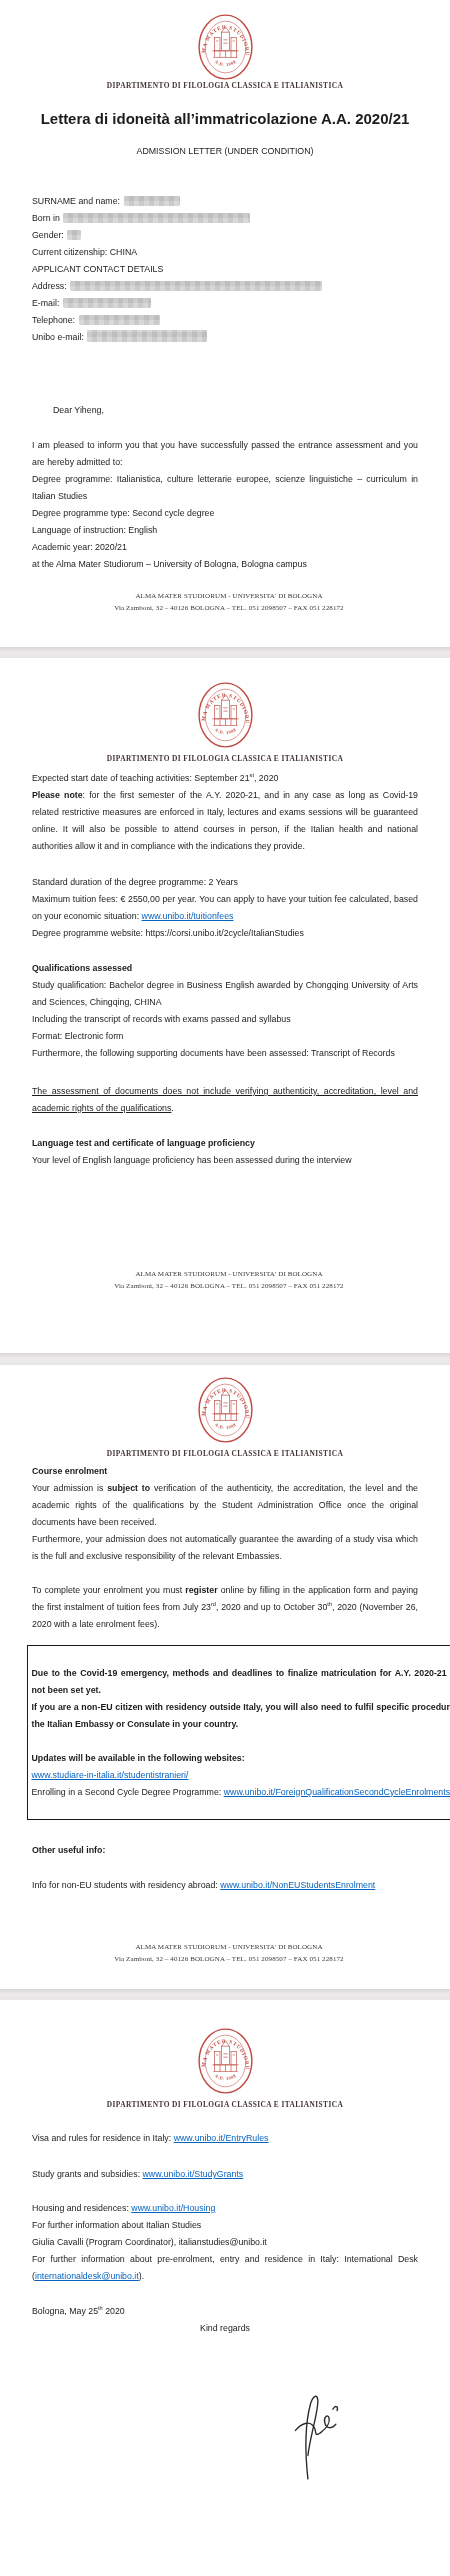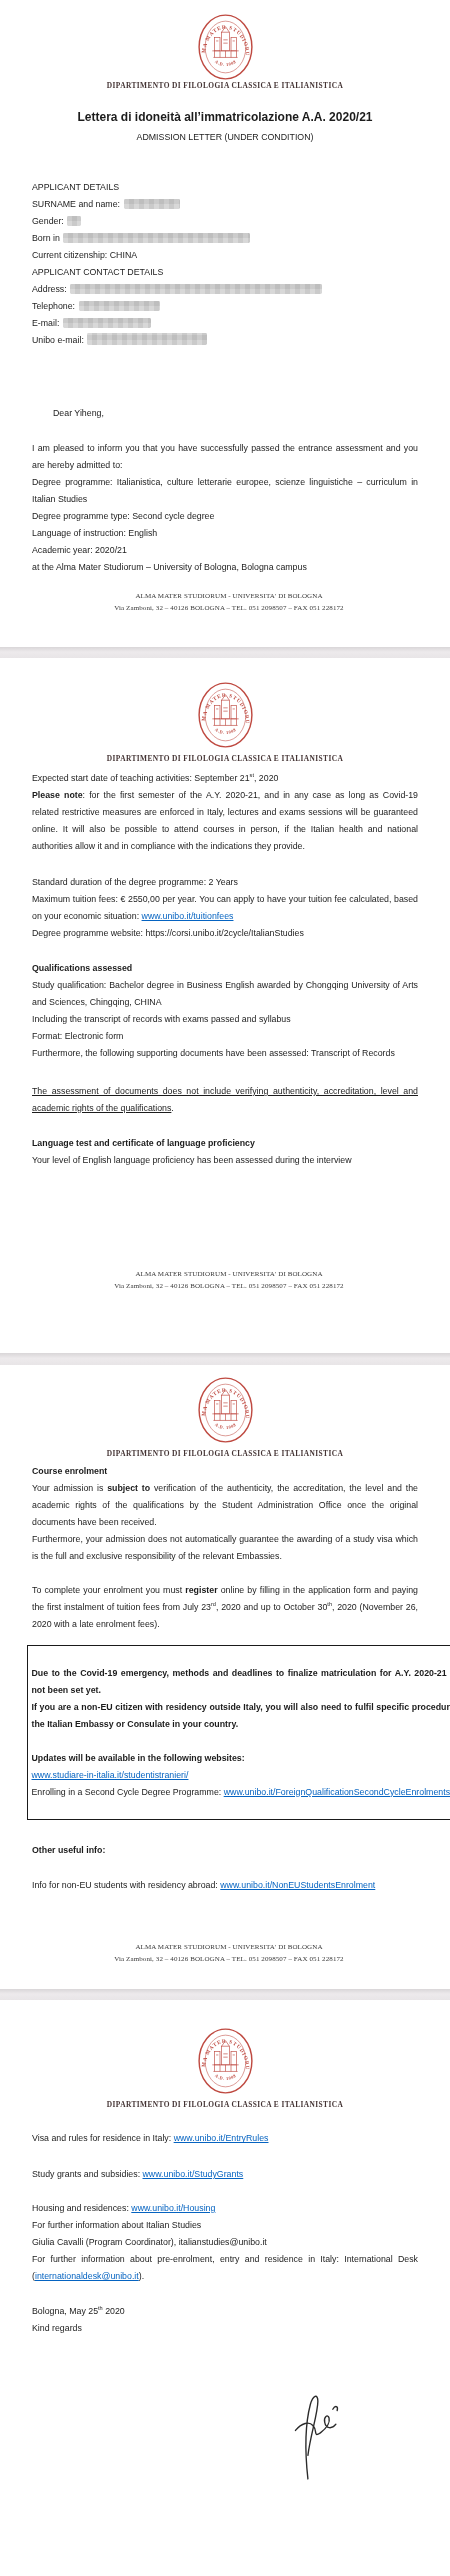--- a/index.html
+++ b/index.html
@@ -4,42 +4,42 @@
 <style>
   html,body{margin:0;padding:0;background:#ffffff;}
   .doc{width:450px;height:2576px;background:#fff;position:relative;
        font-family:"Liberation Sans",sans-serif;color:#1c1c1c;overflow:hidden;}
   .page{position:relative;background:#fff;overflow:hidden;}
   #page1{height:647px}#page2{height:695px}#page3{height:624px}#page4{height:576px}
   .sep{height:11.3px;background:linear-gradient(#d9d6d8,#edeaec 45%,#e8e5e7);}
   .seal-slot{display:flex;justify-content:center;}
   .dept{text-align:center;font-family:"Liberation Serif",serif;font-weight:bold;
         font-size:7.4px;color:#443434;letter-spacing:0.4px;}
-  .title{ text-align:center;font-weight:bold;font-size:12px;margin-top:20px;}
-  .subtitle{text-align:center;font-size:8.8px;margin-top:8px;}
+  .title{ text-align:center;font-weight:bold;font-size:15px;margin-top:20px;}
+  .subtitle{text-align:center;font-size:8.8px;margin-top:19px;}
   .content{padding:0 32px 0 32px;font-size:8.8px;line-height:17px;}
   p{margin:0;}
   .just{text-align:justify;}
   .bold{font-weight:bold;}
   .ul{text-decoration:underline;}
   .link{color:#0563c1;text-decoration:underline;cursor:pointer;}
   sup{font-size:5.6px;line-height:0;}
   .mt24{margin-top:17px}.mt26{margin-top:18.3px}.mt30{margin-top:21px}.mt62{margin-top:56px}
   .footer{position:absolute;left:8px;right:0;text-align:center;
           font-family:"Liberation Serif",serif;font-size:7px;color:#3a3a3a;
           line-height:12px;letter-spacing:0.1px;}
   .redact{display:inline-block;height:10px;vertical-align:-2.1px;margin-left:3.5px;
           background:
             repeating-linear-gradient(90deg,#d8d8d8 0 5px,#cacaca 5px 10px),
             repeating-linear-gradient(0deg,rgba(255,255,255,.45) 0 5px,rgba(0,0,0,.06) 5px 10px);
           background-blend-mode:multiply;filter:blur(0.4px);border-radius:1.4px;}
   .salutation{padding-left:21px;}
   .box{border:1.4px solid #1a1a1a;box-sizing:border-box;width:447px;margin-left:-5px;
        margin-top:12.7px;padding:18.3px 2.8px 18.3px 3.5px;}
-  .right{text-align:left;}
+  .right{text-align:center;}
   .sig-block{text-align:right;margin-top:37px;position:relative;}
   .sig-svg{position:absolute;right:106px;top:389px;}
   .seal-text-top{font-family:"Liberation Serif",serif;font-size:9.5px;font-weight:bold;
                  letter-spacing:1.6px;fill:#bf4a41;}
   .seal-text-bot{font-family:"Liberation Serif",serif;font-size:8px;font-weight:bold;
                  letter-spacing:1px;fill:#bf4a41;}
 </style>
 </head>
 <body>
 
@@ -66,29 +66,28 @@
     </g>
     <text class="seal-text-top"><textPath href="#sealArcTop" startOffset="50%" text-anchor="middle">ALMA MATER STUDIORUM</textPath></text>
     <text class="seal-text-bot"><textPath href="#sealArcBot" startOffset="50%" text-anchor="middle">A.D. 1088</textPath></text>
   </svg>
 </div>
     <div class="dept">DIPARTIMENTO DI FILOLOGIA CLASSICA E ITALIANISTICA</div>
     <div class="title">Lettera di idoneità all’immatricolazione A.A. 2020/21</div>
     <div class="subtitle">ADMISSION LETTER (UNDER CONDITION)</div>
 
     <div class="content" style="margin-top:37px">
-      <div>APPLICANT DETAILS</div>
       <div><span>SURNAME and name:</span><span class="redact" style="width:56px"></span></div>
+      <div><span>Born in</span><span class="redact" style="width:187px"></span></div>
       <div><span>Gender:</span><span class="redact" style="width:14px"></span></div>
-      <div><span>Born in</span><span class="redact" style="width:187px"></span></div>
       <div>Current citizenship: CHINA</div>
       <div>APPLICANT CONTACT DETAILS</div>
       <div><span>Address:</span><span class="redact" style="width:252px"></span></div>
+      <div><span>E-mail:</span><span class="redact" style="width:88px"></span></div>
       <div><span>Telephone:</span><span class="redact" style="width:81px"></span></div>
-      <div><span>E-mail:</span><span class="redact" style="width:88px"></span></div>
       <div><span>Unibo e-mail:</span><span class="redact" style="width:120px;height:11.3px"></span></div>
 
       <div class="salutation mt62">Dear Yiheng,</div>
 
       <p class="just mt26">I am pleased to inform you that you have successfully passed the entrance assessment and you are hereby admitted to:</p>
       <p class="just">Degree programme: Italianistica, culture letterarie europee, scienze linguistiche – curriculum in Italian Studies</p>
       <p>Degree programme type: Second cycle degree</p>
       <p>Language of instruction: English</p>
       <p>Academic year: 2020/21</p>
       <p>at the Alma Mater Studiorum – University of Bologna, Bologna campus</p>

